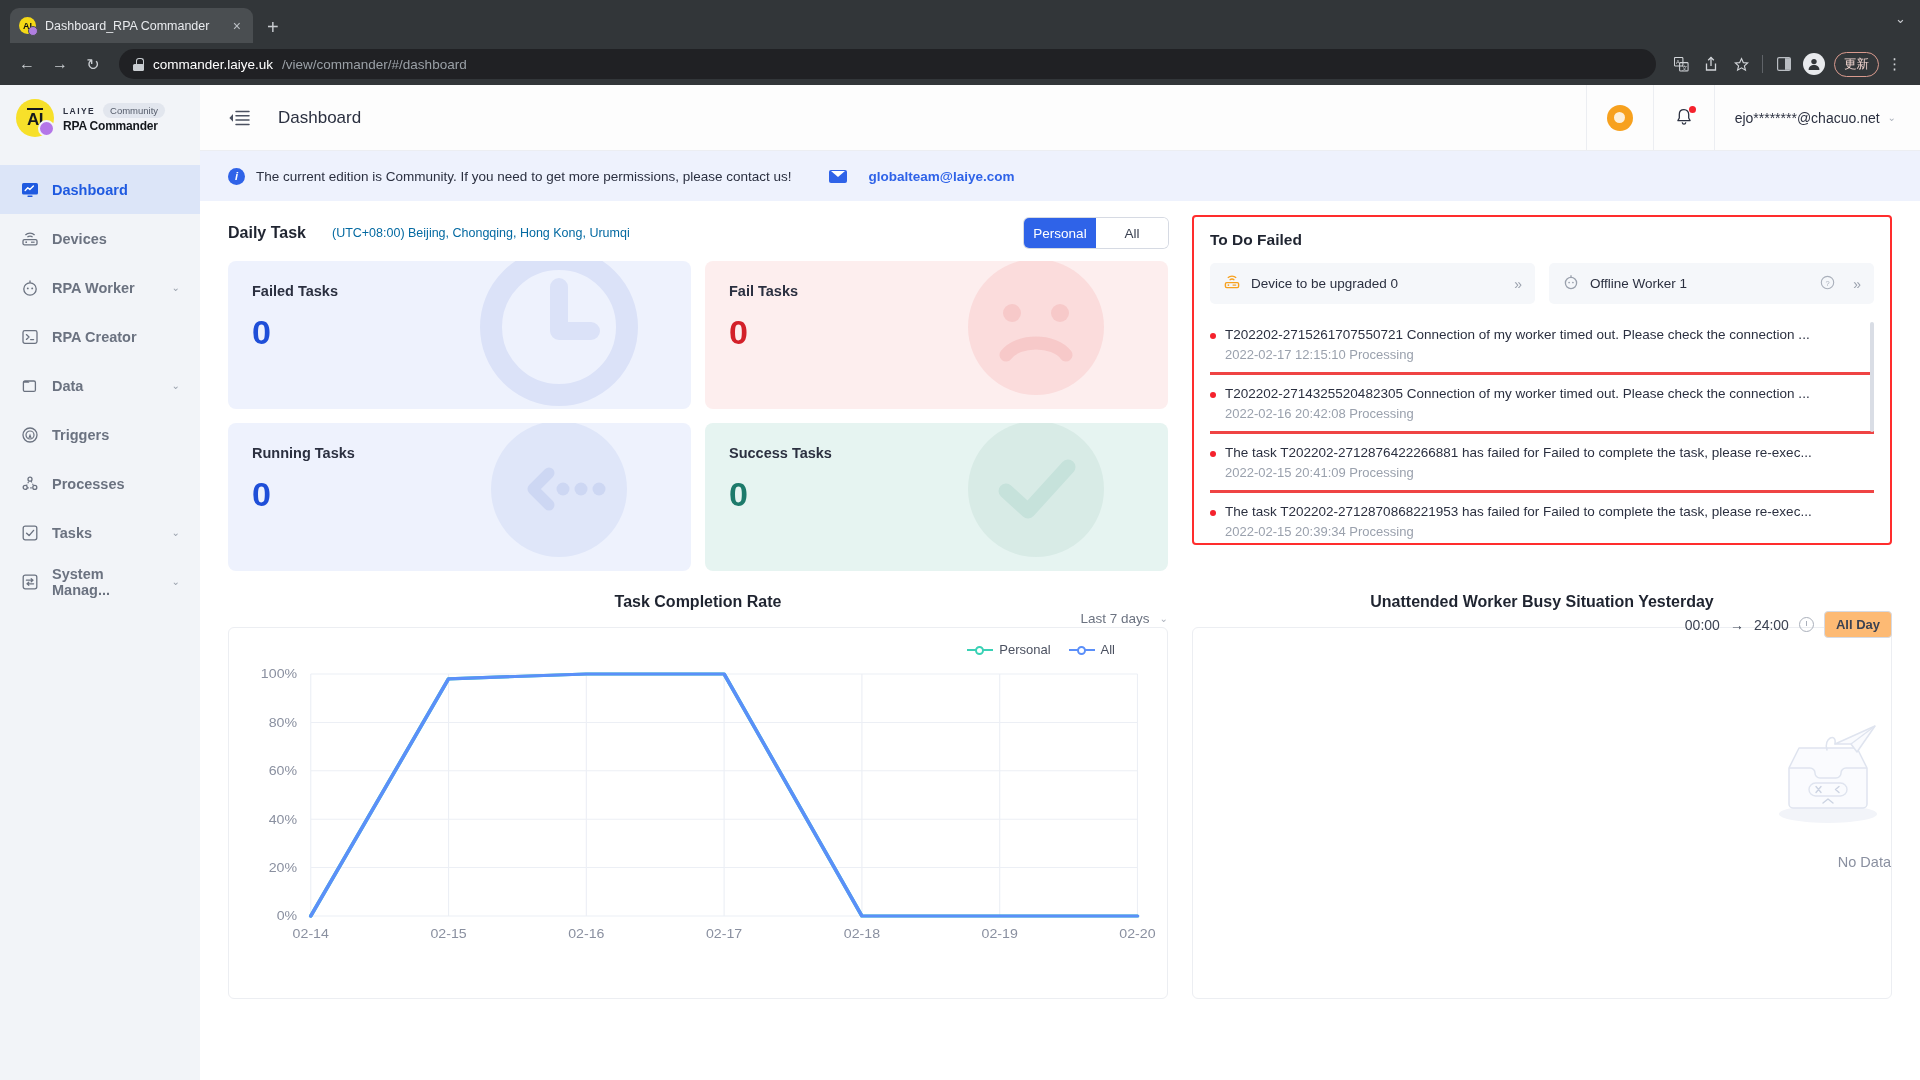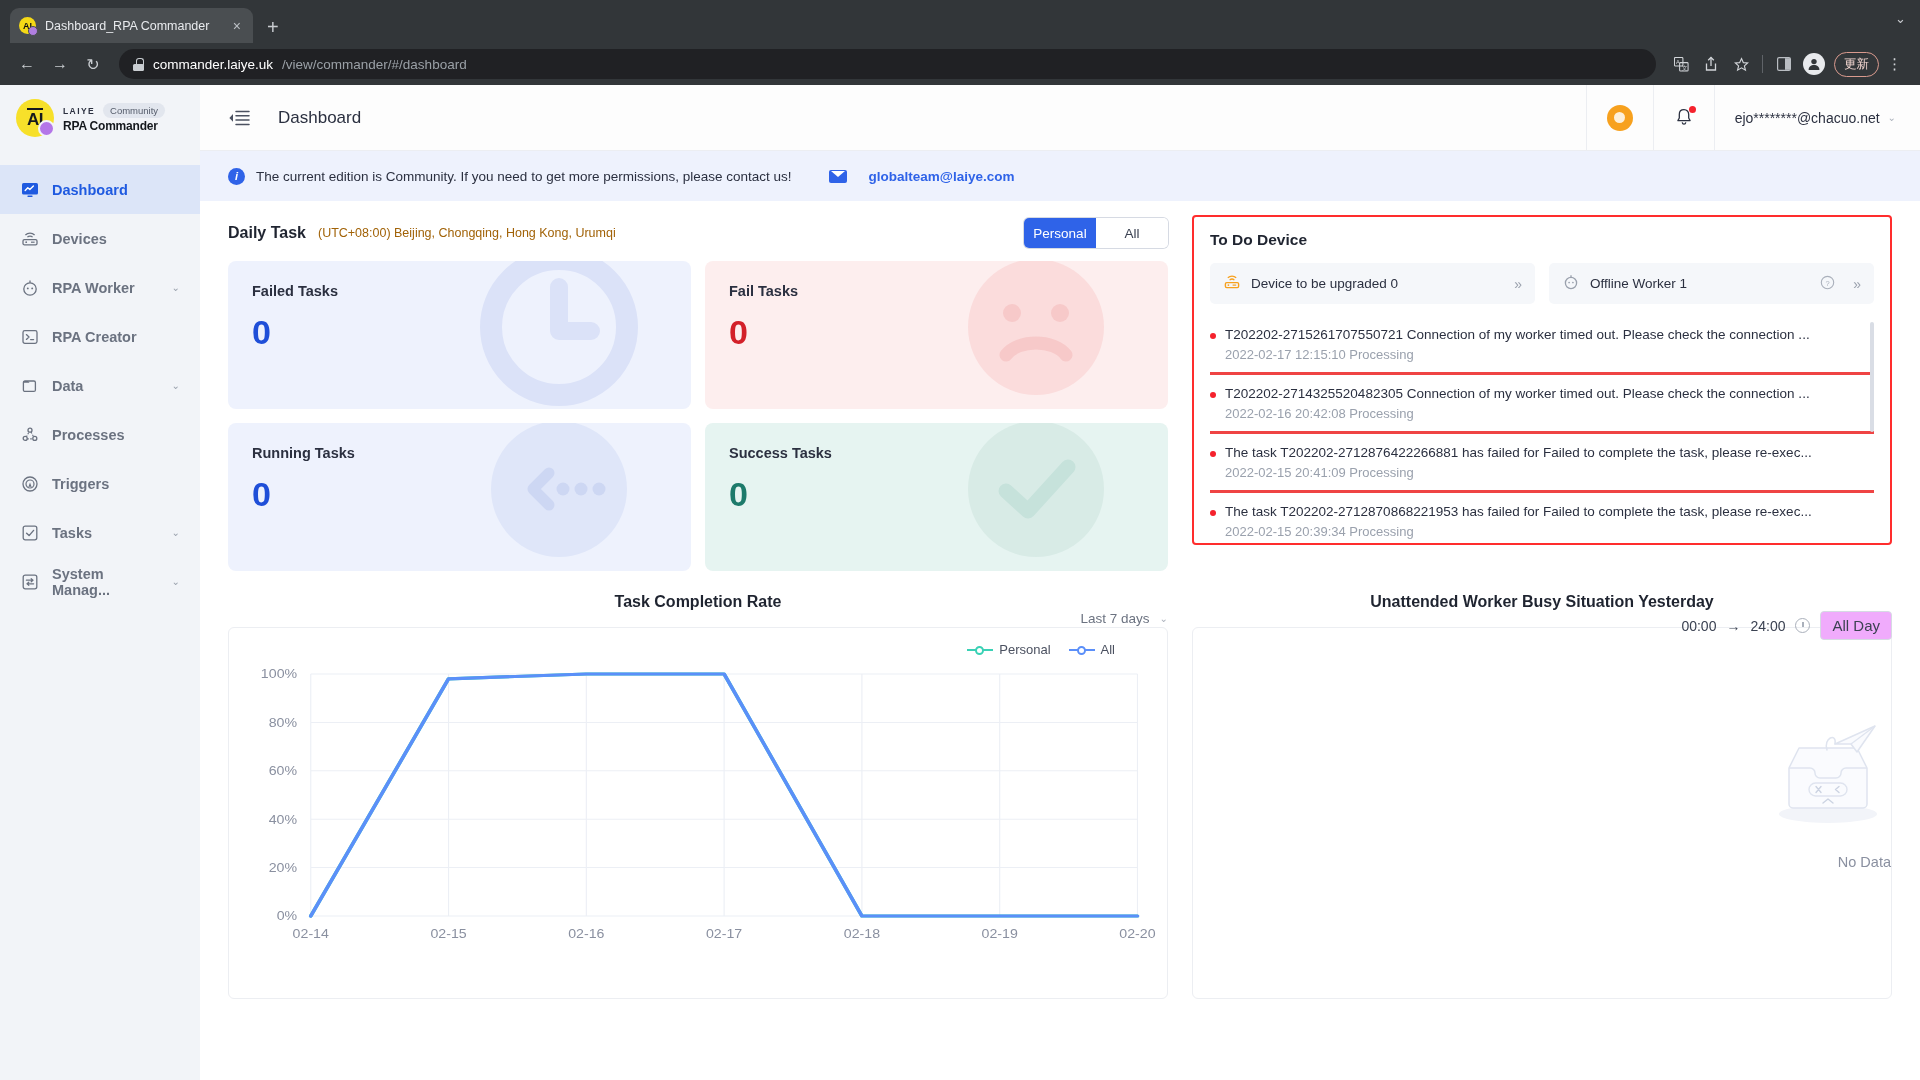--- a/index.html
+++ b/index.html
@@ -169,21 +169,21 @@
   }
   .banner-link { font-size: 13.5px; color: #2f63e8; font-weight: bold; margin-left: 11px; }
 
   
   .grid-row { display: flex; padding: 0 28px; gap: 24px; margin-top: 14px; }
   .left-col { flex: 1; min-width: 0; }
   .right-col { width: 700px; flex: 0 0 700px; }
 
   .sec-head { display: flex; align-items: center; height: 36px; }
   .sec-title { font-size: 16px; font-weight: bold; color: #1f2430; }
-  .sec-sub { font-size: 12.5px; color: #a16207; margin-left: 12px; }
+  .sec-sub { font-size: 12.5px; color: #0369a1; margin-left: 26px; }
   .seg { margin-left: auto; display: flex; border-radius: 5px; overflow: hidden; box-shadow: 0 0 0 1px #d6dae3; }
   .seg-btn {
     width: 72px; height: 30px; display: flex; align-items: center; justify-content: center;
     font-size: 13.5px; background: #fff; color: #3b4252;
   }
   .seg-btn.active { background: #2f63e8; color: #fff; }
 
   .cards { display: flex; flex-wrap: wrap; gap: 14px; margin-top: 10px; }
   .card {
     width: calc(50% - 7px); height: 148px; border-radius: 8px; padding: 22px 24px;
@@ -234,21 +234,21 @@
   .panel-head { display: flex; align-items: center; height: 34px; flex-direction: column; }
   .ctrl-right { margin-left: auto; display: flex; align-items: center; gap: 10px; }
   .ctrl-text { font-size: 13.5px; color: #6b7280; }
   .ctrl-chev { font-size: 10px; color: #aab0bb; }
   .clock-ico { width: 15px; height: 15px; border: 1.4px solid #aab0bb; border-radius: 50%; position: relative; }
   .clock-ico::after {
     content: ""; position: absolute; left: 6px; top: 3px; width: 1.4px; height: 5px; background: #aab0bb;
   }
   .allday-btn {
     border: 1px solid #d6dae3; border-radius: 4px; padding: 5px 11px;
-    font-size: 15px; color: #3b4252; background: #f0abfc;
+    font-size: 13px; color: #3b4252; background: #fdba74; font-weight: bold;
   }
   .timerange { font-size: 14px; color: #3b4252; }
 
   .chart-area { position: relative; width: 100%; height: 336px; }
   .legend {
     position: absolute; top: 14px; right: 52px; display: flex; gap: 18px;
     align-items: center; font-size: 13px; color: #4b5160;
   }
   .legend-item { display: flex; align-items: center; gap: 6px; }
   .lg-mark { width: 26px; height: 12px; position: relative; }
@@ -402,38 +402,38 @@
                 <rect x="2.4" y="4" width="12" height="10.4" rx="1.5" fill="none" stroke="#6b7280" stroke-width="1.3"></rect>
               </svg>
           </span>
           <span>Data</span>
           <span class="chev">⌄</span>
         </div>
 
         <div class="nav-item">
           <span class="nav-ico">
             <svg width="18" height="18" viewBox="0 0 18 18">
+                <circle cx="9" cy="9" r="7" fill="none" stroke="#6b7280" stroke-width="1.3"></circle>
+                <circle cx="9" cy="9" r="4" fill="none" stroke="#6b7280" stroke-width="1.2"></circle>
+                <path d="M9 7.4 L10.8 12.4 L9 11.4 L7.2 12.4 Z" fill="#6b7280"></path>
+              </svg>
+          </span>
+          <span>Triggers</span>
+        </div>
+
+        <div class="nav-item">
+          <span class="nav-ico">
+            <svg width="18" height="18" viewBox="0 0 18 18">
                 <circle cx="9" cy="4.2" r="2" fill="none" stroke="#6b7280" stroke-width="1.3"></circle>
                 <circle cx="4.2" cy="12.4" r="2" fill="none" stroke="#6b7280" stroke-width="1.3"></circle>
                 <circle cx="13.8" cy="12.4" r="2" fill="none" stroke="#6b7280" stroke-width="1.3"></circle>
                 <path d="M5.4 10.8 L7.9 6.1 M10.1 6.1 L12.6 10.8 M6.2 12.9 L11.8 12.9" stroke="#6b7280" stroke-width="1.1" stroke-dasharray="1.6 1.4"></path>
               </svg>
           </span>
           <span>Processes</span>
-        </div>
-
-        <div class="nav-item">
-          <span class="nav-ico">
-            <svg width="18" height="18" viewBox="0 0 18 18">
-                <circle cx="9" cy="9" r="7" fill="none" stroke="#6b7280" stroke-width="1.3"></circle>
-                <circle cx="9" cy="9" r="4" fill="none" stroke="#6b7280" stroke-width="1.2"></circle>
-                <path d="M9 7.4 L10.8 12.4 L9 11.4 L7.2 12.4 Z" fill="#6b7280"></path>
-              </svg>
-          </span>
-          <span>Triggers</span>
         </div>
 
         <div class="nav-item">
           <span class="nav-ico">
             <svg width="18" height="18" viewBox="0 0 18 18">
                 <rect x="2.2" y="2.2" width="13.6" height="13.6" rx="2" fill="none" stroke="#6b7280" stroke-width="1.3"></rect>
                 <path d="M5.6 9.2 L8.1 11.6 L12.6 6.4" stroke="#6b7280" stroke-width="1.4" fill="none" stroke-linecap="round" stroke-linejoin="round"></path>
               </svg>
           </span>
           <span>Tasks</span>
@@ -553,21 +553,21 @@
                       <circle cx="84" cy="84" r="68" fill="#d8ebe6"></circle>
                       <path d="M54 86 L76 106 L116 62" stroke="#c6e2db" stroke-width="15" fill="none" stroke-linecap="round" stroke-linejoin="round"></path>
                     </svg>
                 </div>
               </div>
             </div>
           </div>
 
           <div class="right-col">
             <div class="todo">
-              <div class="todo-title">To Do Device</div>
+              <div class="todo-title">To Do Failed</div>
 
               <div class="todo-chips">
                 <div class="chip">
                   <span>
                     <svg width="18" height="18" viewBox="0 0 18 18">
                         <rect x="2.4" y="9.6" width="13.2" height="5" rx="1.3" fill="none" stroke="#f7a11e" stroke-width="1.4"></rect>
                         <circle cx="5.4" cy="12.1" r="0.9" fill="#f7a11e"></circle>
                         <path d="M9.6 12.1 L13.2 12.1" stroke="#f7a11e" stroke-width="1.2"></path>
                         <path d="M6.6 7.2 A3.4 3.4 0 0 1 11.4 7.2" stroke="#f7a11e" stroke-width="1.2" fill="none"></path>
                         <path d="M4.8 4.8 A6 6 0 0 1 13.2 4.8" stroke="#f7a11e" stroke-width="1.2" fill="none"></path>

